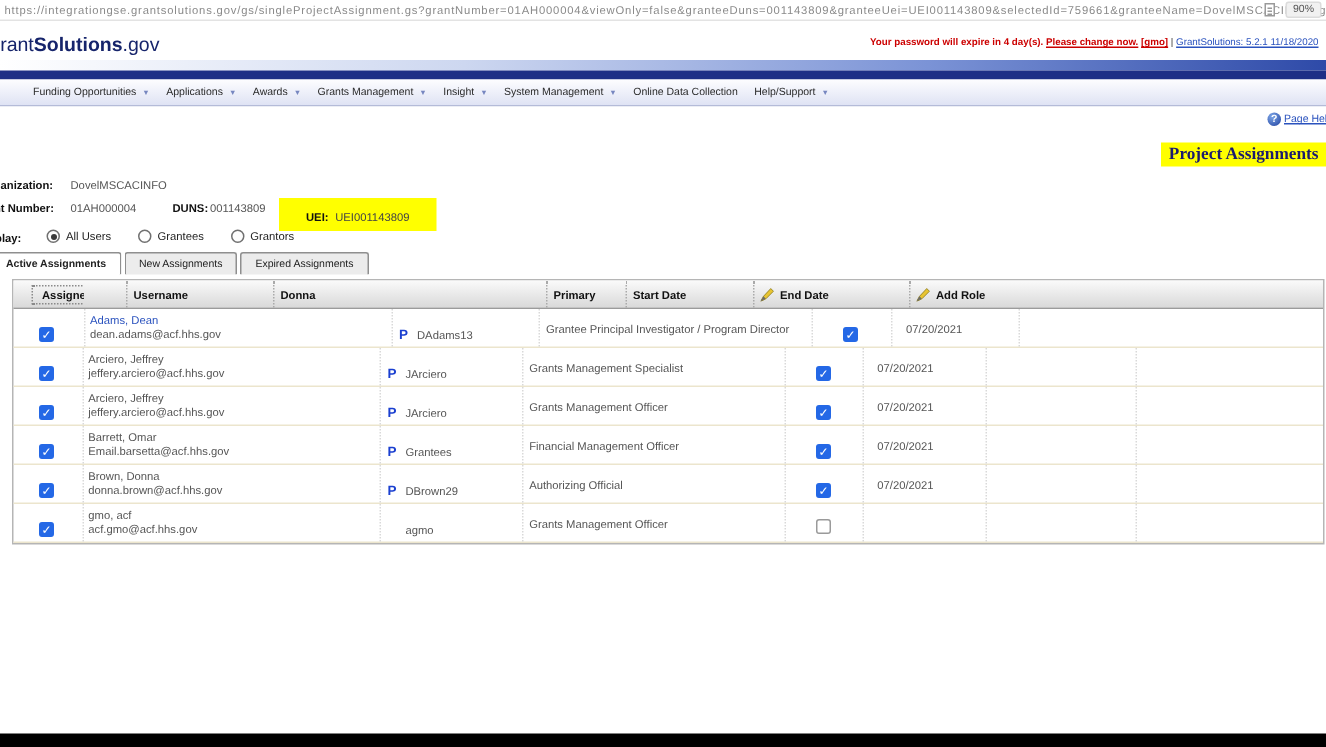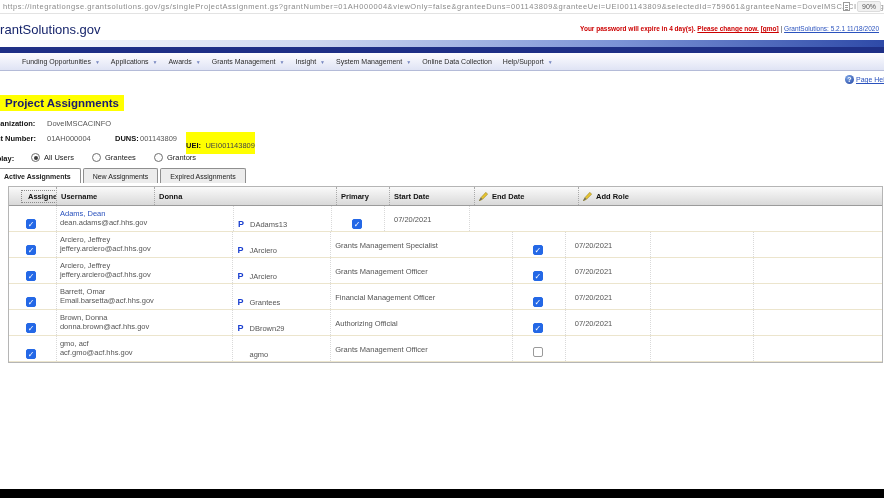--- a/index.html
+++ b/index.html
@@ -9,21 +9,21 @@
   
   .urlbar { position:absolute; top:0; left:0; width:884px; height:14px; background:#fff; border-bottom:1px solid #e3e3e3; }
   .url-text { position:absolute; left:3px; top:2px; font-size:7.5px; letter-spacing:0.55px; color:#8a8a8a; white-space:nowrap; }
   .reader-icon { position:absolute; left:843px; top:2px; width:7px; height:9px; border:1px solid #9a9a9a; background:#fff; }
   .reader-icon::before { content:""; position:absolute; left:1px; top:2px; width:3px; height:1px; background:#9a9a9a; box-shadow:0 2px 0 #9a9a9a, 0 4px 0 #9a9a9a; }
   .zoom-badge { position:absolute; left:857px; top:1px; padding:1px 4px; font-size:7px; color:#555; background:#f1f1f1; border:1px solid #dcdcdc; border-radius:2px; }
 
   
   .logo-row { position:absolute; top:14px; left:0; width:884px; height:26px; background:#fff; }
   .logo { position:absolute; left:-10px; top:8px; font-size:13px; color:#16246b; white-space:nowrap; }
-  .logo b { font-weight:normal; }
+  .logo b { font-weight:bold; }
   .warn { position:absolute; right:5px; top:11px; font-size:6.5px; white-space:nowrap; }
   .warn .red { color:#cc0000; font-weight:bold; }
   .warn a.redlink { color:#cc0000; font-weight:bold; text-decoration:underline; cursor:pointer; }
   .warn .sep { color:#333; }
   .warn a.bluelink { color:#2a52be; text-decoration:underline; cursor:pointer; }
 
   
   .grad-band { position:absolute; top:40px; left:0; width:884px; height:7px;
     background:linear-gradient(to right,#ffffff 0%,#cdd7f0 35%,#7b93d6 70%,#2e4aa8 100%); }
   .navy-band { position:absolute; top:47px; left:0; width:884px; height:6px; background:#1e2f86; }
@@ -34,35 +34,35 @@
     display:flex; align-items:center; padding-left:22px; }
   .menu-item { font-size:7px; color:#2b2b2b; margin-right:11px; white-space:nowrap; cursor:pointer; }
   .menu-item .arr { font-size:5px; color:#7787c0; margin-left:4px; }
 
   
   .help-row { position:absolute; top:71px; left:0; width:884px; height:18px; background:#fff; }
   .page-help { position:absolute; left:845px; top:4px; font-size:7px; color:#2a52be; white-space:nowrap; text-decoration:underline; cursor:pointer; }
   .qmark { display:inline-block; width:9px; height:9px; border-radius:50%; background:radial-gradient(circle at 35% 30%, #7fa8e8, #1d3f9e); color:#fff; font-size:7px; font-weight:bold; text-align:center; line-height:9px; margin-right:2px; text-decoration:none; }
 
   
-  .title-row { position:absolute; top:93px; left:0; width:884px; text-align:left; }
+  .title-row { position:absolute; top:93px; left:0; width:884px; text-align:right;font-family:Liberation Serif, serif; }
   .title { display:inline-block; background:#ffff00; color:#1b1b6e; font-size:11.5px; font-weight:bold; padding:2px 5px; }
 
   
   .lbl { font-weight:bold; color:#111; font-size:7.5px; }
   .val { color:#555; font-size:7.5px; }
   .org-line1 { position:absolute; top:119px; left:0; width:884px; height:10px; }
   .org-line1 .lbl { position:absolute; left:-13px; }
   .org-line1 .val { position:absolute; left:47px; }
   .org-line2 { position:absolute; top:134px; left:0; width:884px; height:12px; }
   .org-line2 .l-grant { position:absolute; left:-17px; }
   .org-line2 .v-grant { position:absolute; left:47px; }
   .org-line2 .l-duns { position:absolute; left:115px; }
   .org-line2 .v-duns { position:absolute; left:140px; }
-  .uei-chip { position:absolute; left:186px; top:-2px; background:#ffff00; padding:2px 0; }
+  .uei-chip { position:absolute; left:186px; top:-2px; background:#ffff00; padding:2px 18px; }
   .uei-chip .val { color:#444; }
 
   
   .display-row { position:absolute; top:153px; left:0; width:884px; height:12px; }
   .display-row .lbl { position:absolute; left:-15px; top:1px; }
   .radio-group { position:absolute; left:31px; top:0; display:flex; }
   .radio-opt { display:flex; align-items:center; margin-right:18px; cursor:pointer; }
   .radio { width:9px; height:9px; border:1px solid #707070; border-radius:50%; background:#fdfdfd; margin-right:4px; position:relative; }
   .radio.sel::after { content:""; position:absolute; left:2px; top:2px; width:4px; height:4px; border-radius:50%; background:#3a3a3a; }
   .radio-opt span.val { color:#222; }
@@ -77,21 +77,21 @@
   .gtable { position:absolute; top:186px; left:8px; width:875px; border:1px solid #b5b5b5; background:#fff; }
   .thead { display:flex; height:19px; background:linear-gradient(to bottom,#fafafa,#d9d9d9); border-bottom:1px solid #9b9b9b; }
   .hc { font-size:7.5px; font-weight:bold; color:#111; padding:5px 0 0 4px; border-left:1px dotted #a9a9a9; white-space:nowrap; overflow:hidden; display:flex; align-items:flex-start; }
   .hc:first-child { border-left:none; }
   .hc .hc-inner { display:flex; align-items:center; }
   .hc0-box { border:1px dotted #8a8a8a; padding:1px 6px; margin-left:8px; margin-top:-2px; }
   .pencil { margin-right:4px; margin-top:-1px; }
   .trow { display:flex; height:26px; border-bottom:1px solid #ece5cd; }
   .c { border-left:1px dotted #d9d9d9; overflow:hidden; white-space:nowrap; }
   .c:first-child { border-left:none; }
-  .w-assigned{width:47px;} .w-name{width:177px;} .w-user{width:98px;} .w-role{width:182px;}
+  .w-assigned{width:47px;} .w-name{width:177px;} .w-user{width:98px;margin-left:28px;} .w-role{width:182px;}
   .w-primary{width:53px;} .w-start{width:85px;} .w-end{width:104px;} .w-add{width:129px;}
   .c-assigned { padding:7px 0 0 17px; }
   .c-name { padding:3px 0 0 3px; }
   .nm { font-size:7.5px; color:#555; display:block; line-height:9px; }
   .nm.link { color:#2a52be; cursor:pointer; }
   .em { font-size:7.5px; color:#555; line-height:9px; }
   .c-user { padding:7px 0 0 4px; }
   .pic { color:#1a3fd0; font-weight:bold; font-size:9px; margin-right:5px; display:inline-block; width:7px; }
   .pic.hide { visibility:hidden; }
   .un { font-size:7.5px; color:#555; }
@@ -239,20 +239,21 @@
         </div>
       </div>
     <div id="tbody">
         <div class="trow">
           <div class="c w-assigned c-assigned"><span class="cb checked">✓</span></div>
           <div class="c w-name c-name">
             <a class="nm link">Adams, Dean</a>
             <div class="em">dean.adams@acf.hhs.gov</div>
           </div>
           <div class="c w-user c-user"><span class="pic">P</span><span class="un">DAdams13</span></div>
+          <div class="c w-role c-role">Grantee Principal Investigator / Program Director</div>
           <div class="c w-primary c-primary"><span class="cb checked">✓</span></div>
           <div class="c w-start c-start">07/20/2021</div>
           <div class="c w-end c-end"></div>
         </div>
         <div class="trow">
           <div class="c w-assigned c-assigned"><span class="cb checked">✓</span></div>
           <div class="c w-name c-name">
             <a class="nm">Arciero, Jeffrey</a>
             <div class="em">jeffery.arciero@acf.hhs.gov</div>
           </div>

